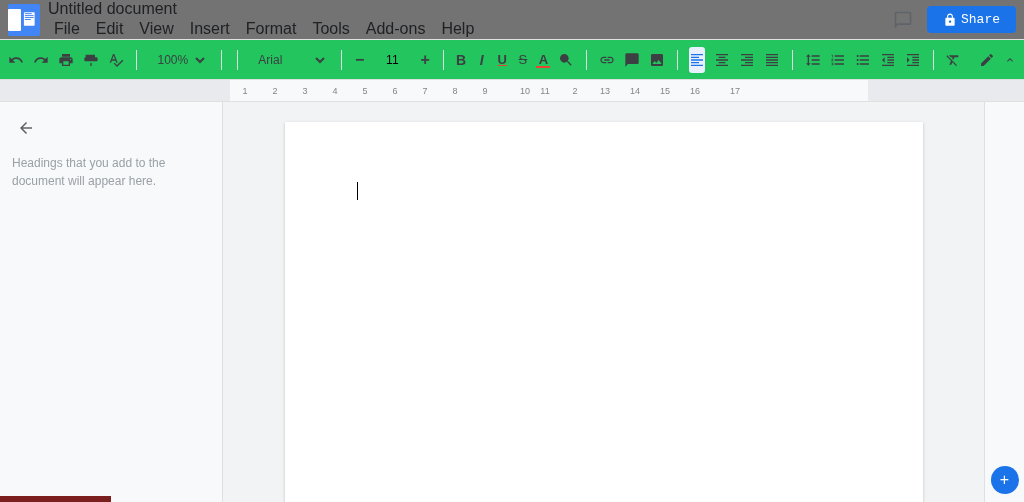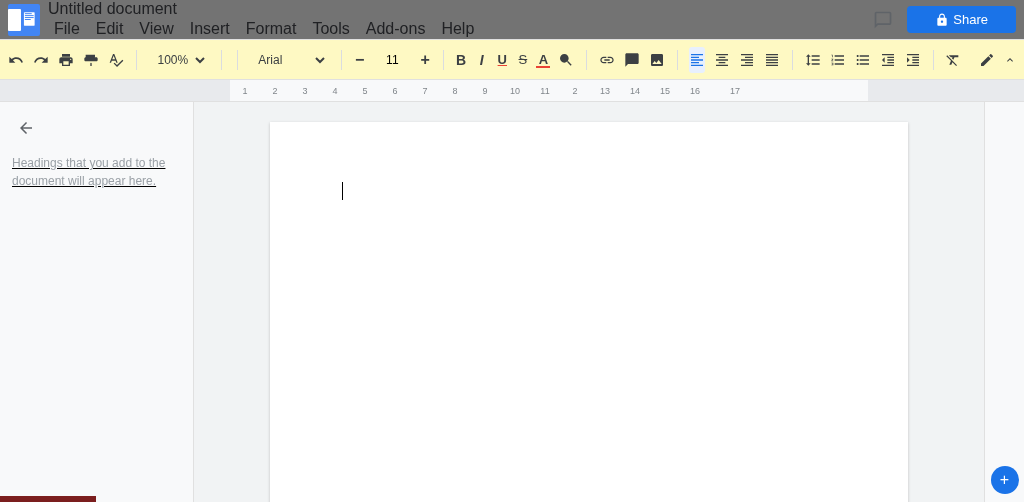--- a/index.html
+++ b/index.html
@@ -69,30 +69,30 @@
       cursor: pointer;
       display: flex; align-items: center; justify-content: center;
       color: #5f6368;
       font-size: 18px;
     }
     #share-btn {
       background: #1a73e8;
       color: white;
       border: none;
       border-radius: 4px;
-      padding: 6px 28px;
+      padding: 6px 16px;
       font-size: 13px;
       font-weight: 500;
       cursor: pointer;
-      display: flex; align-items: center; gap: 4px;
+      display: flex; align-items: center; gap: 4px; font-family: Liberation Mono, monospace;
     }
 
     
     #toolbar {
-      background: #fef9c3;
+      background: #22c55e;
       height: 40px;
       display: flex;
       align-items: center;
       padding: 0 8px;
       gap: 9px;
       border-bottom: 1px solid #e0e0e0;
       overflow: hidden;
       justify-content: flex-end;
     }
     .toolbar-btn {
@@ -184,29 +184,28 @@
 
     
     #main {
       display: flex;
       flex: 1;
       overflow: hidden;
     }
 
     
     #sidebar {
-      width: 194px;
+      width: 223px;
       background: #f8f9fa;
       border-right: 1px solid #e0e0e0;
       display: flex;
       flex-direction: column;
       padding: 12px;
       flex-shrink: 0;
       position: relative;
-      text-decoration: underline;
     }
     #sidebar-back {
       width: 28px; height: 28px;
       border: none;
       background: transparent;
       border-radius: 50%;
       cursor: pointer;
       display: flex; align-items: center; justify-content: center;
       color: #5f6368;
       font-size: 16px;
@@ -471,21 +470,21 @@
   <div class="ruler-numbers">
     <span style="width:30px; text-align:center;">1</span>
     <span style="width:30px; text-align:center;">2</span>
     <span style="width:30px; text-align:center;">3</span>
     <span style="width:30px; text-align:center;">4</span>
     <span style="width:30px; text-align:center;">5</span>
     <span style="width:30px; text-align:center;">6</span>
     <span style="width:30px; text-align:center;">7</span>
     <span style="width:30px; text-align:center;">8</span>
     <span style="width:30px; text-align:center;">9</span>
-    <span style="width:30px; text-align:center;">10</span>
+    <span style="width:30px; text-align:right;">10</span>
     <span style="width:30px; text-align:center;">11</span>
     <span style="width:30px; text-align:center;">2</span>
     <span style="width:30px; text-align:center;">13</span>
     <span style="width:30px; text-align:center;">14</span>
     <span style="width:30px; text-align:center;">15</span>
     <span style="width:30px; text-align:center;">16</span>
     <span style="width:30px; text-align:right;">17</span>
   </div>
 </div>
 

